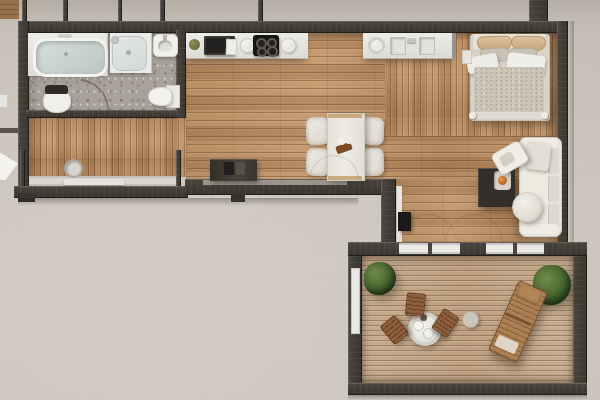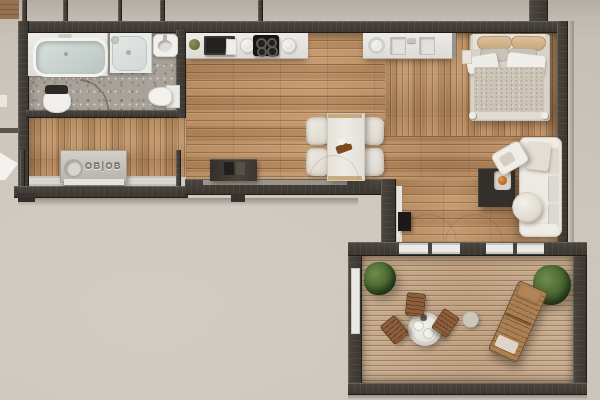--- a/index.html
+++ b/index.html
@@ -151,23 +151,20 @@
     <div class="abs" style="left:18px;top:0;width:12px;height:21px;background:#eceae6;border:1px solid #d2d0ca;"></div>
     <div class="abs" style="left:0;top:2px;width:22px;height:17px;border-radius:50% 35% 35% 50%;background:#f2f1ed;border:1px solid #d6d4ce;box-shadow:1px 2px 3px rgba(50,42,32,.3);"></div>
   </div>
   <div class="abs" style="left:42px;top:85px;width:30px;height:27px;">
     <div class="abs" style="left:1px;top:5px;width:26px;height:21px;border-radius:40% 40% 45% 45%;background:#f0efeb;border:1px solid #d4d2cc;box-shadow:1px 2px 3px rgba(50,42,32,.3);"></div>
     <div class="abs" style="left:3px;top:0;width:23px;height:9px;border-radius:4px 4px 2px 2px;background:#2e2b27;"></div>
   </div>
   <div class="abs" style="left:78px;top:77px;width:33px;height:33px;background:radial-gradient(circle at 0 100%,rgba(0,0,0,0) 29px,rgba(70,63,55,.4) 29px 31px,rgba(0,0,0,0) 31px);"></div>
   <div class="abs" style="left:78px;top:78px;width:2px;height:32px;background:#a59f97;"></div>
 
-  <div class="abs" style="left:60px;top:150px;width:67px;height:33px;background:linear-gradient(180deg,#d3d0ca,#b6b3ac);border:1px solid #a19d96;box-shadow:2px 3px 4px rgba(50,42,32,.35);display:flex;align-items:center;justify-content:flex-end;padding-right:4px;box-sizing:border-box;">
-    <span class="emboss">OB|OB</span>
-  </div>
   <div class="abs" style="left:64px;top:159px;width:15px;height:15px;border-radius:50%;background:#d8d5cf;border:2px solid #aba7a0;box-shadow:inset 1px 1px 2px rgba(90,85,78,.5);"></div>
   <div class="abs" style="left:64px;top:179px;width:60px;height:6px;background:#e5e3de;box-shadow:0 2px 2px rgba(50,42,32,.3);"></div>
 
   <div class="abs counter" style="left:186px;top:33px;width:122px;height:25px;"></div>
   <div class="abs" style="left:189px;top:39px;width:11px;height:11px;border-radius:50%;background:radial-gradient(circle at 35% 35%,#8d9058,#6b6e3c 70%,#565a2e);"></div>
   <div class="abs" style="left:204px;top:36px;width:31px;height:19px;background:#242220;border-radius:2px;box-shadow:inset 0 0 0 2px #3a3733,1px 2px 2px rgba(40,32,24,.4);"></div>
   <div class="abs" style="left:226px;top:39px;width:9px;height:14px;background:#eeede9;border:1px solid #cfcdc7;transform:rotate(2deg);"></div>
   <div class="abs plate" style="left:240px;top:38px;width:13px;height:13px;"></div>
   <div class="abs" style="left:253px;top:35px;width:26px;height:21px;background:#171513;border-radius:3px;box-shadow:1px 2px 2px rgba(40,32,24,.4);">
     <div class="burner" style="left:3px;top:3px;width:7px;height:7px;"></div>

